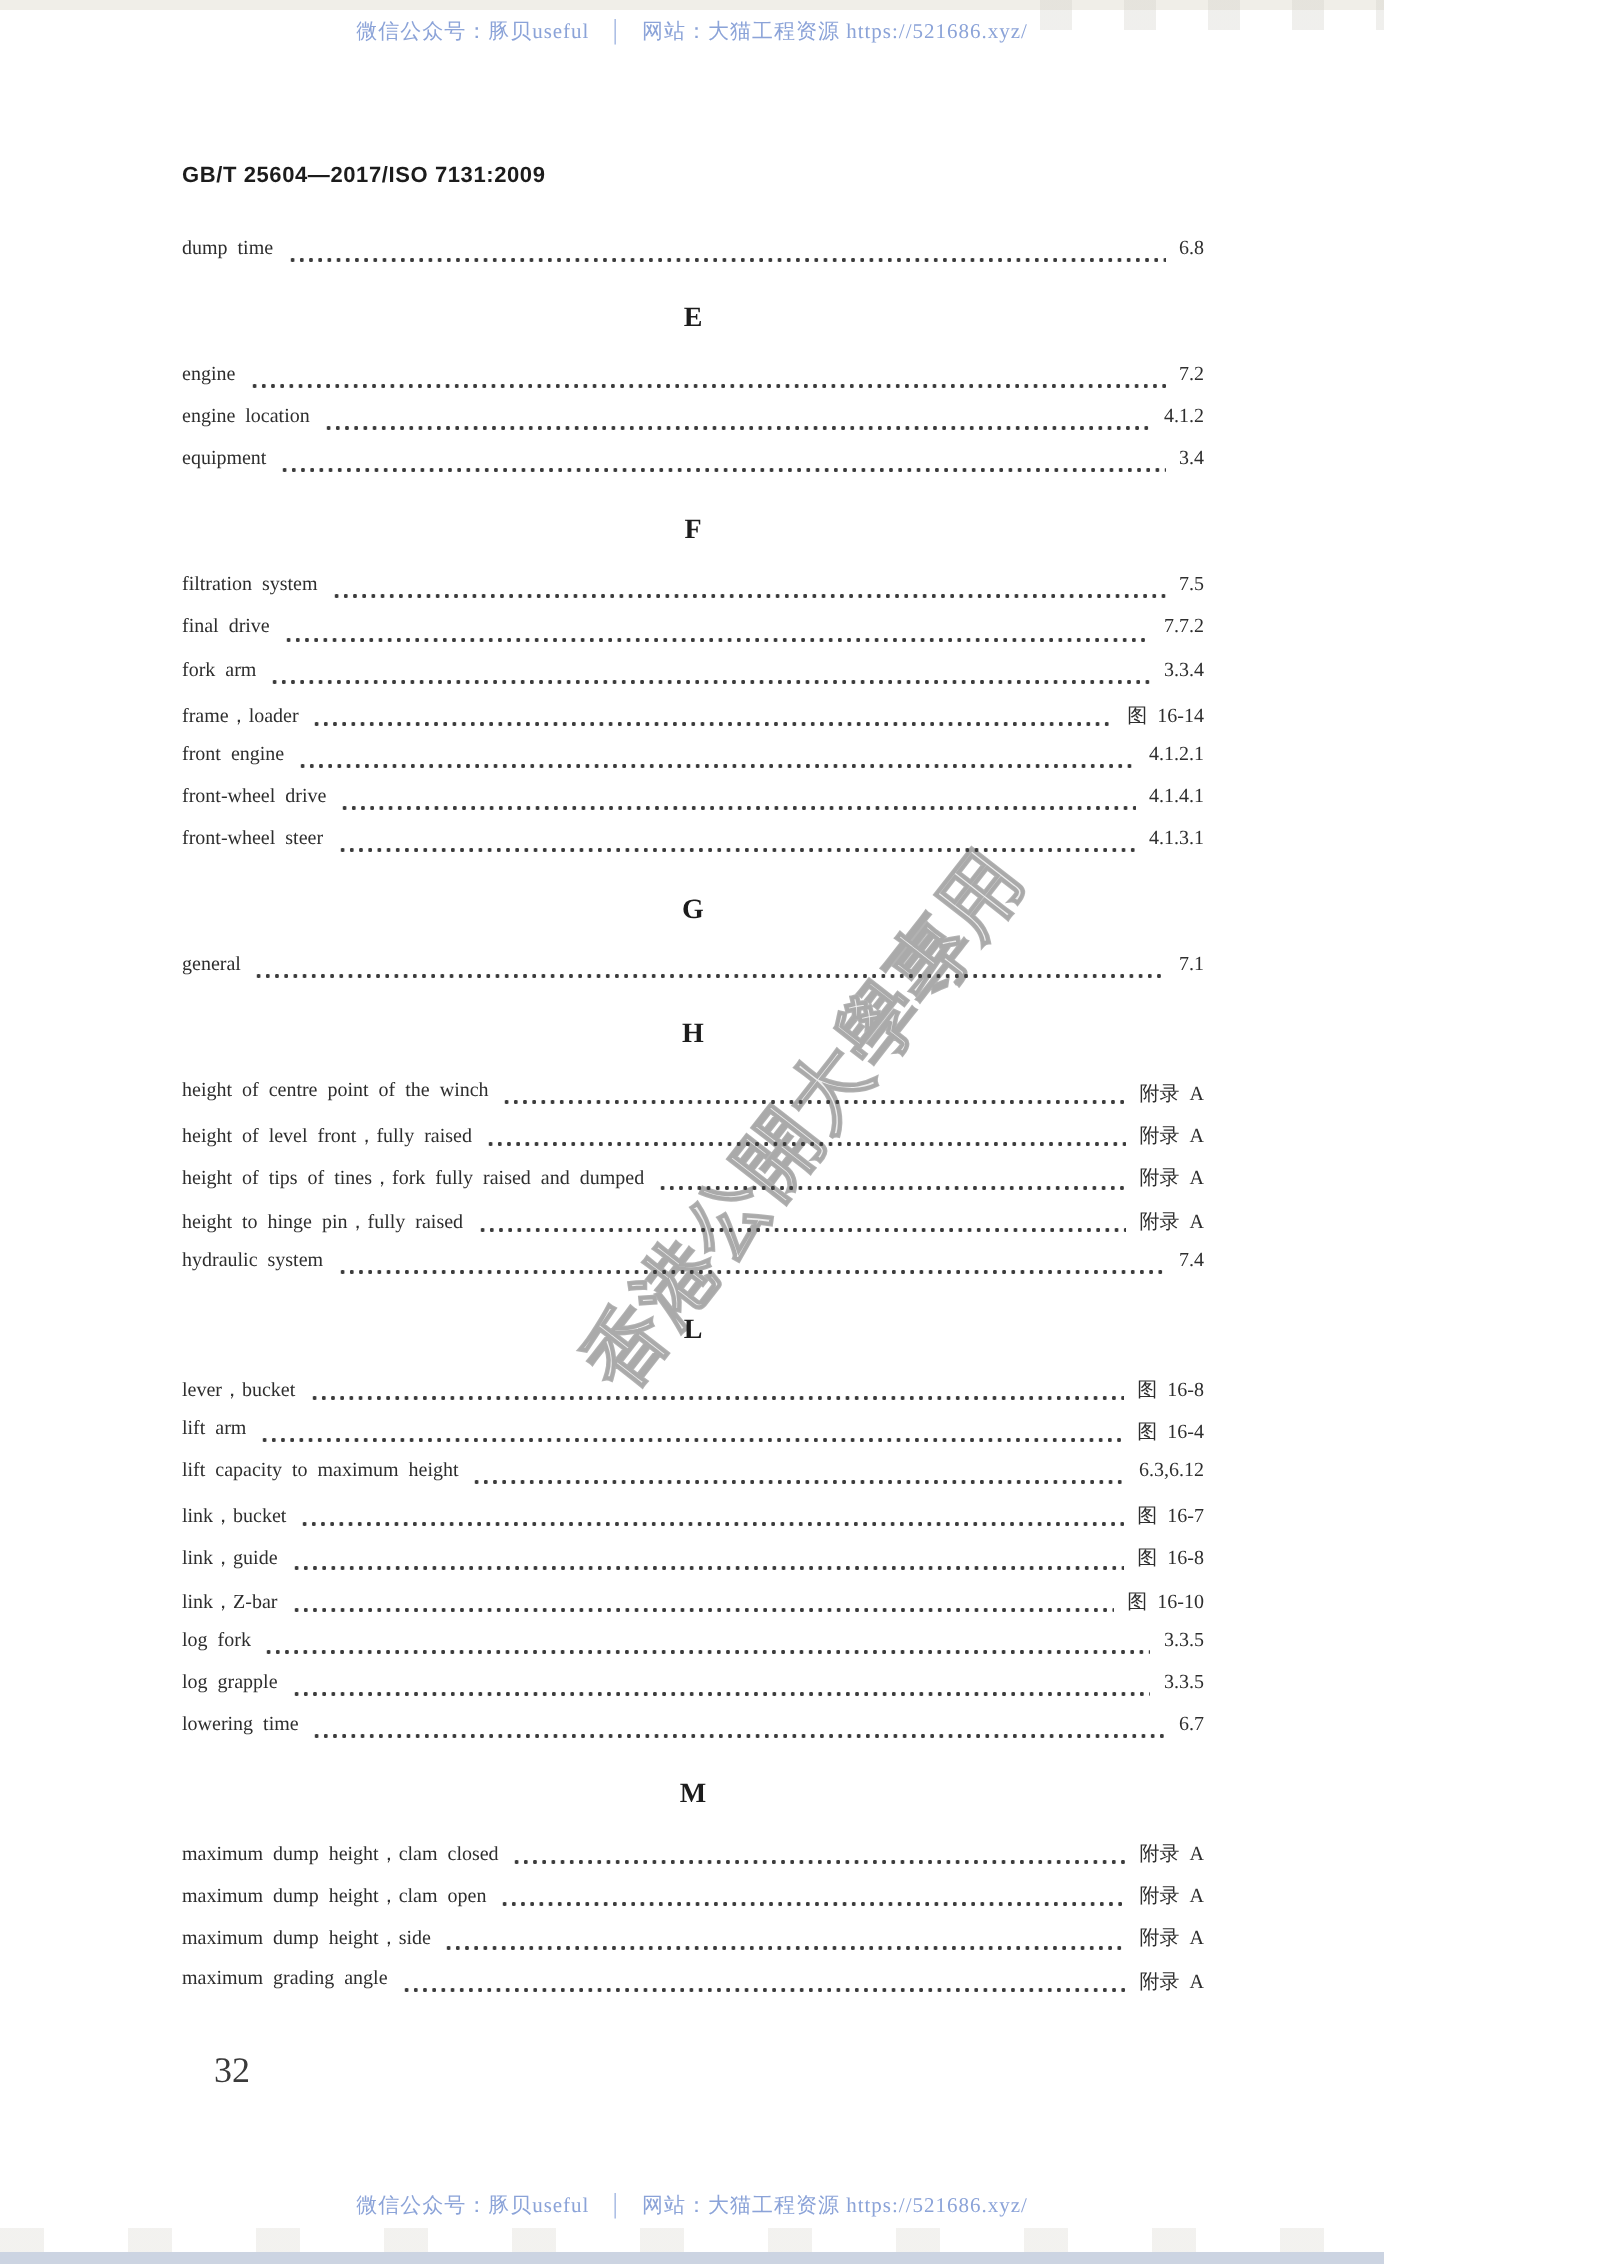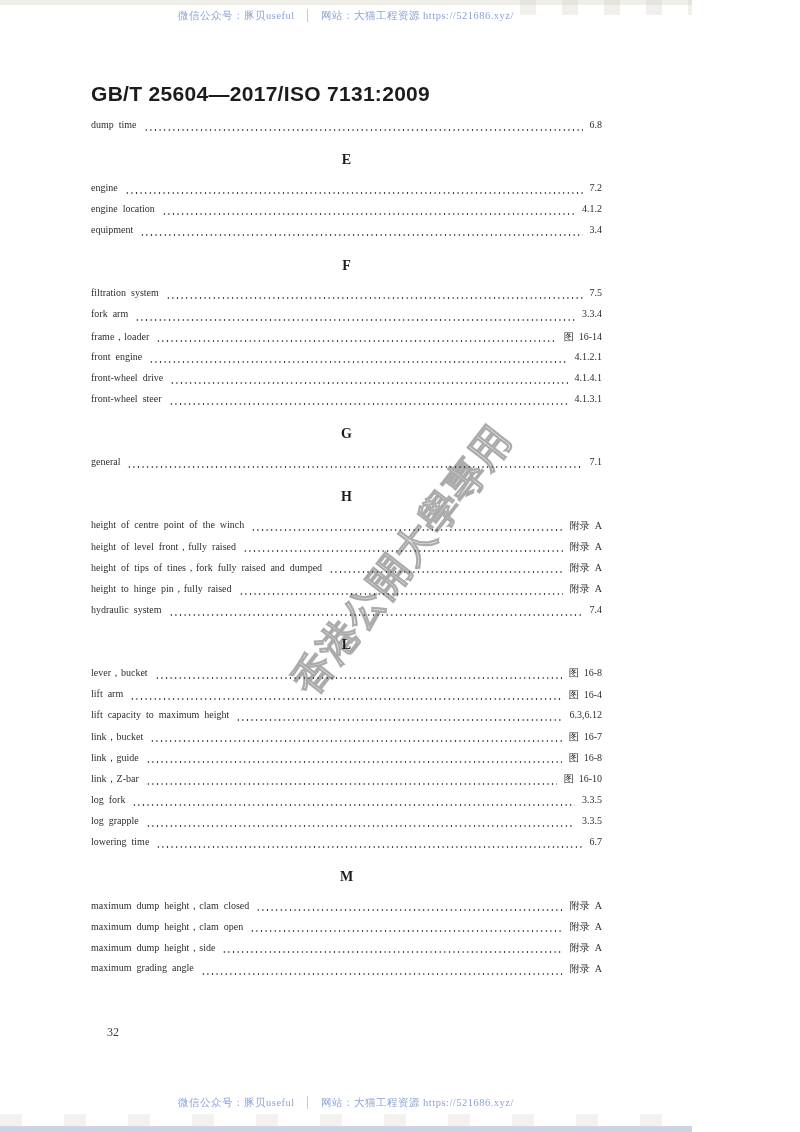--- a/index.html
+++ b/index.html
@@ -43,21 +43,21 @@
   }
   .banner.top { top: 9px; }
   .banner.bottom { top: 1096px; }
   .banner a { color: #8ba3d8; text-decoration: none; }
   .banner .sep { margin: 0 6px; color: #a9bce4; }
   
   .doc-title {
     position: absolute; left: 91px; top: 82px;
     font-family: "Liberation Sans", "DejaVu Sans", sans-serif;
     font-weight: bold;
-    font-size: 21px;
+    font-size: 11px;
     letter-spacing: 0.3px;
     color: #1c1c1c;
   }
   
   .index-list {
     position: absolute; left: 91px; right: 90px; top: 119px;
   }
   .letter-heading {
     height: 21.2px;
     margin-top: 9.5px;
@@ -81,21 +81,21 @@
     margin: 0 7px;
     background-image: radial-gradient(circle, #3c3c3c 1px, transparent 1.05px);
     background-size: 4.6px 6px;
     background-repeat: repeat-x;
     background-position: 0 54%;
   }
   .entry .ref { white-space: nowrap; text-align: right; }
   
   .page-number {
     position: absolute; left: 107px; top: 1025px;
-    font-size: 12px; color: #3a3a3a;
+    font-size: 18px; color: #3a3a3a;
   }
   
   .watermark {
     position: absolute;
     left: 402px; top: 560px;
     transform: translate(-50%, -50%) rotate(-52deg);
     font-size: 40px;
     font-weight: bold;
     letter-spacing: 1px;
     white-space: nowrap;
@@ -145,20 +145,25 @@
         <span class="leader"></span>
         <span class="ref">3.4</span>
       </div>
       <div class="letter-heading">F</div>
       <div class="entry">
         <span class="term">filtration system</span>
         <span class="leader"></span>
         <span class="ref">7.5</span>
       </div>
       <div class="entry">
+        <span class="term">final drive</span>
+        <span class="leader"></span>
+        <span class="ref">7.7.2</span>
+      </div>
+      <div class="entry">
         <span class="term">fork arm</span>
         <span class="leader"></span>
         <span class="ref">3.3.4</span>
       </div>
       <div class="entry">
         <span class="term">frame，loader</span>
         <span class="leader"></span>
         <span class="ref">图 16-14</span>
       </div>
       <div class="entry">

